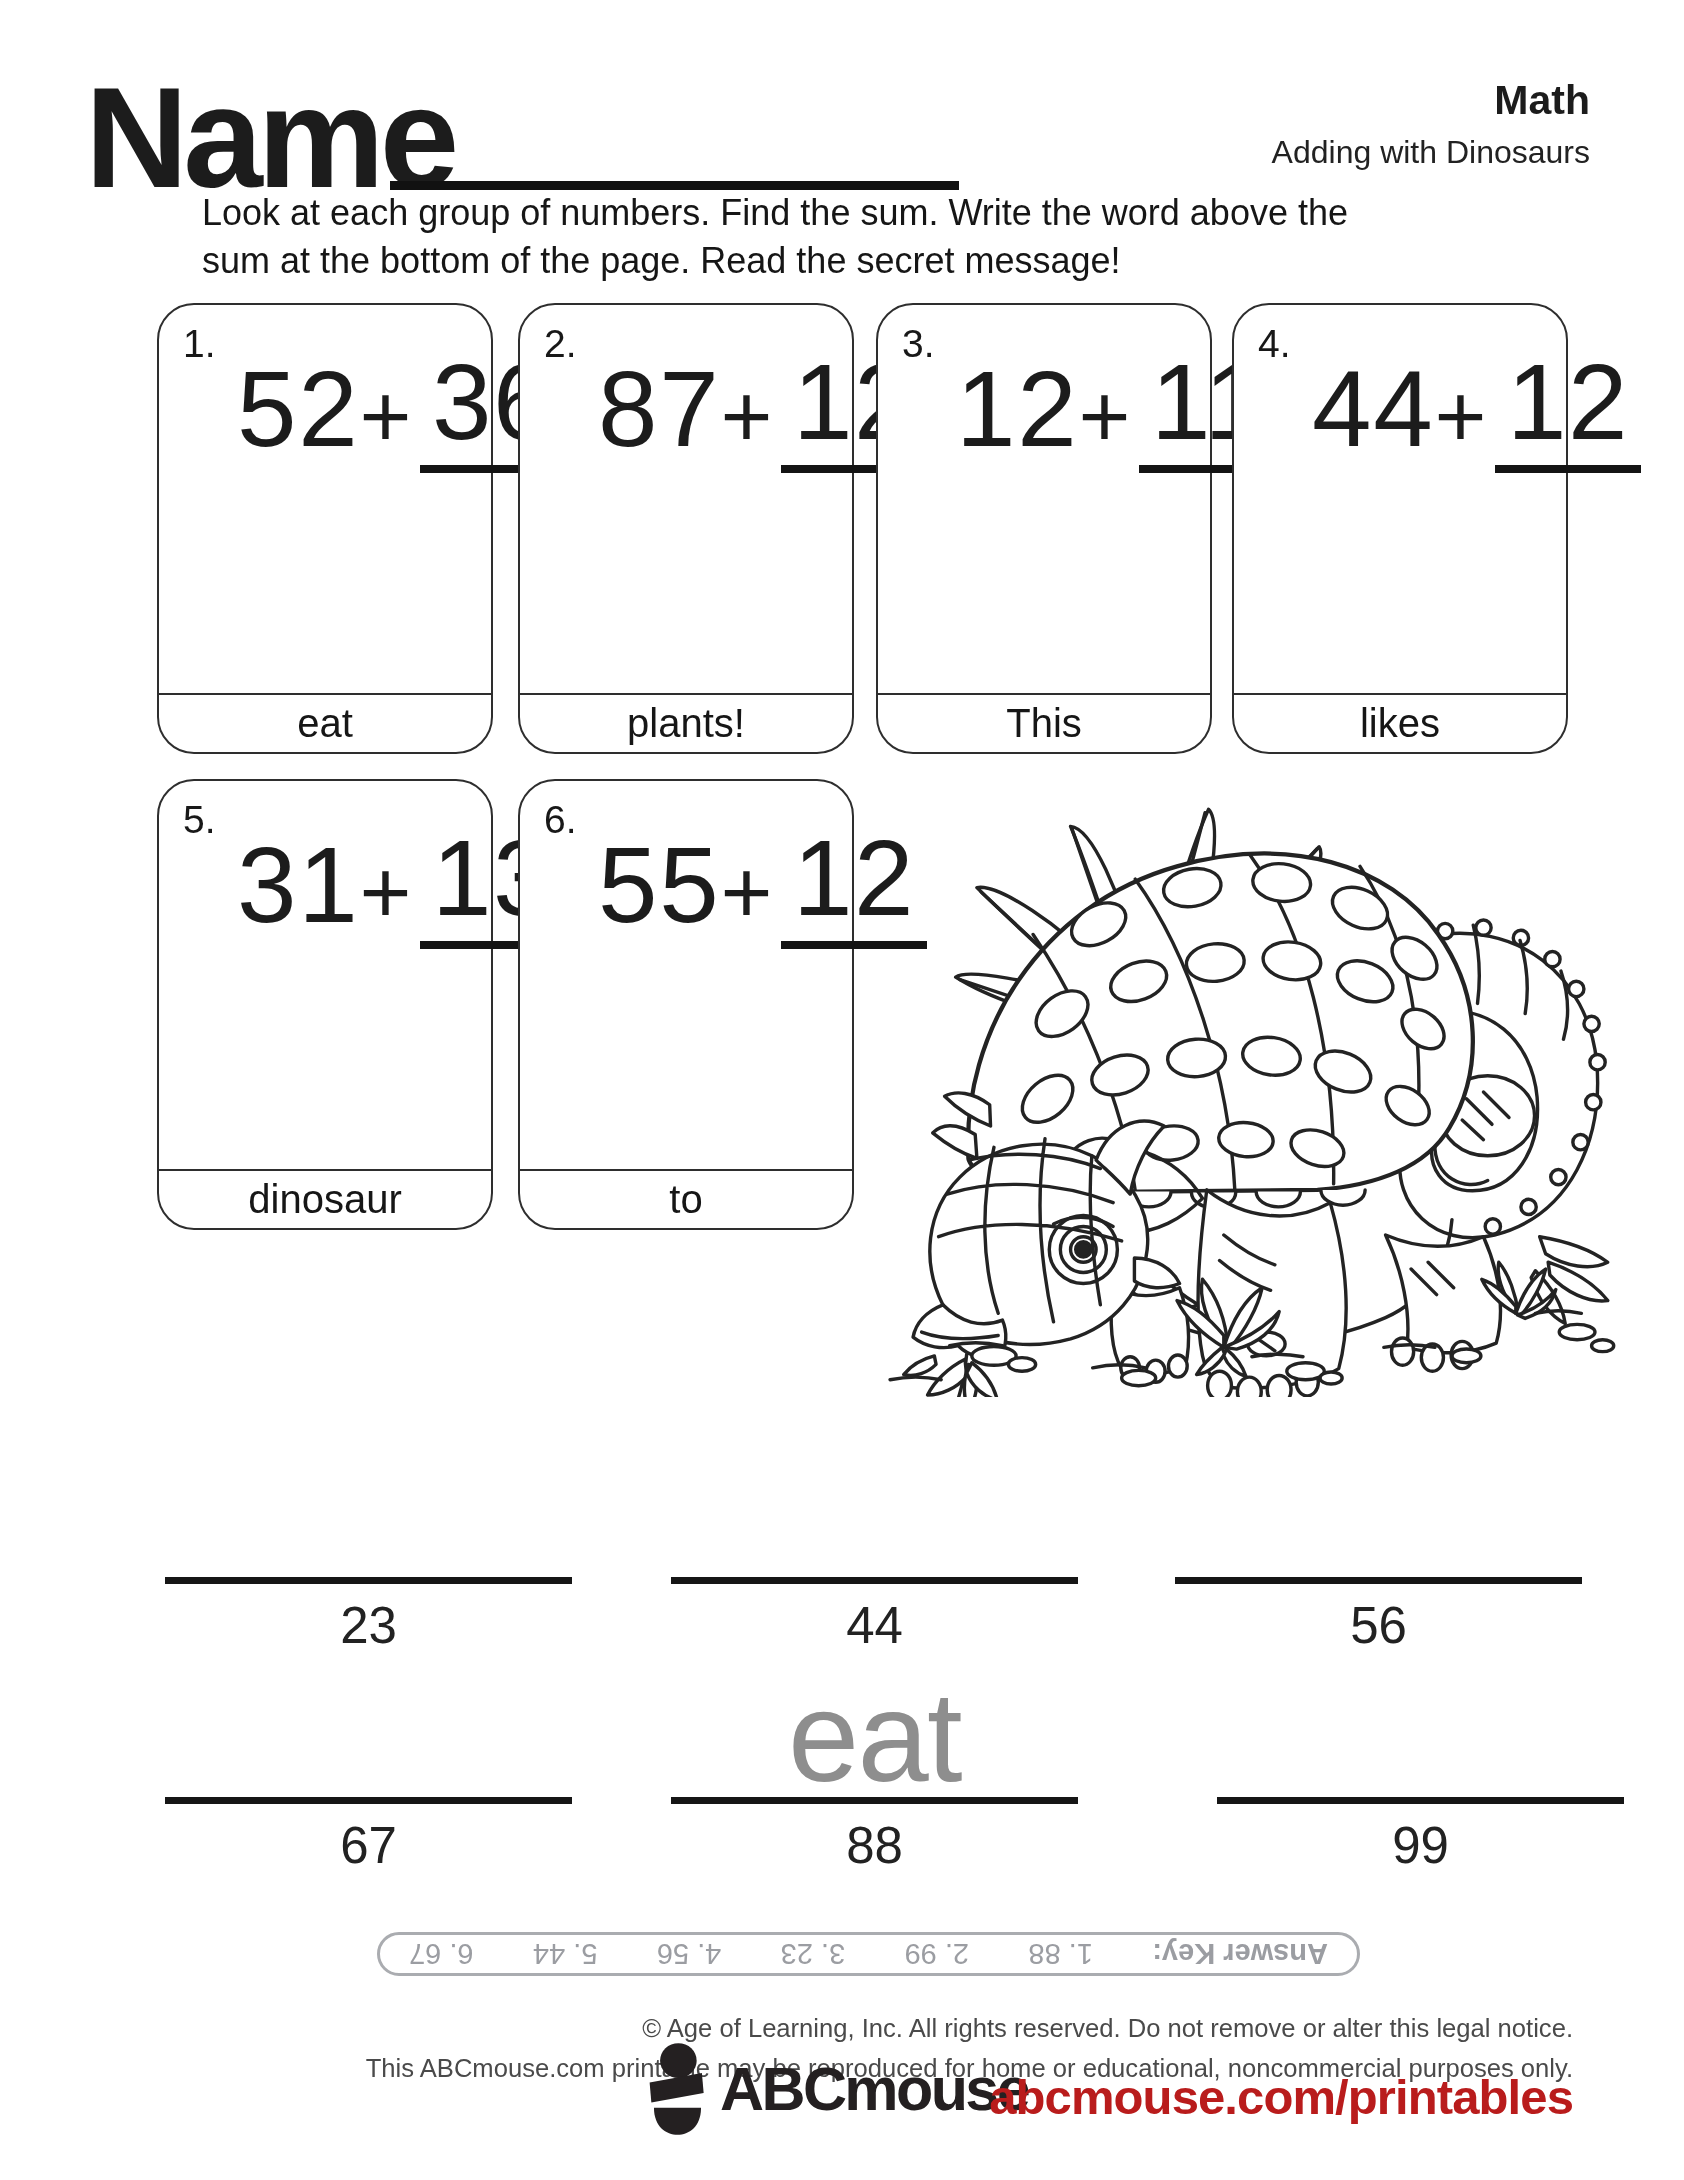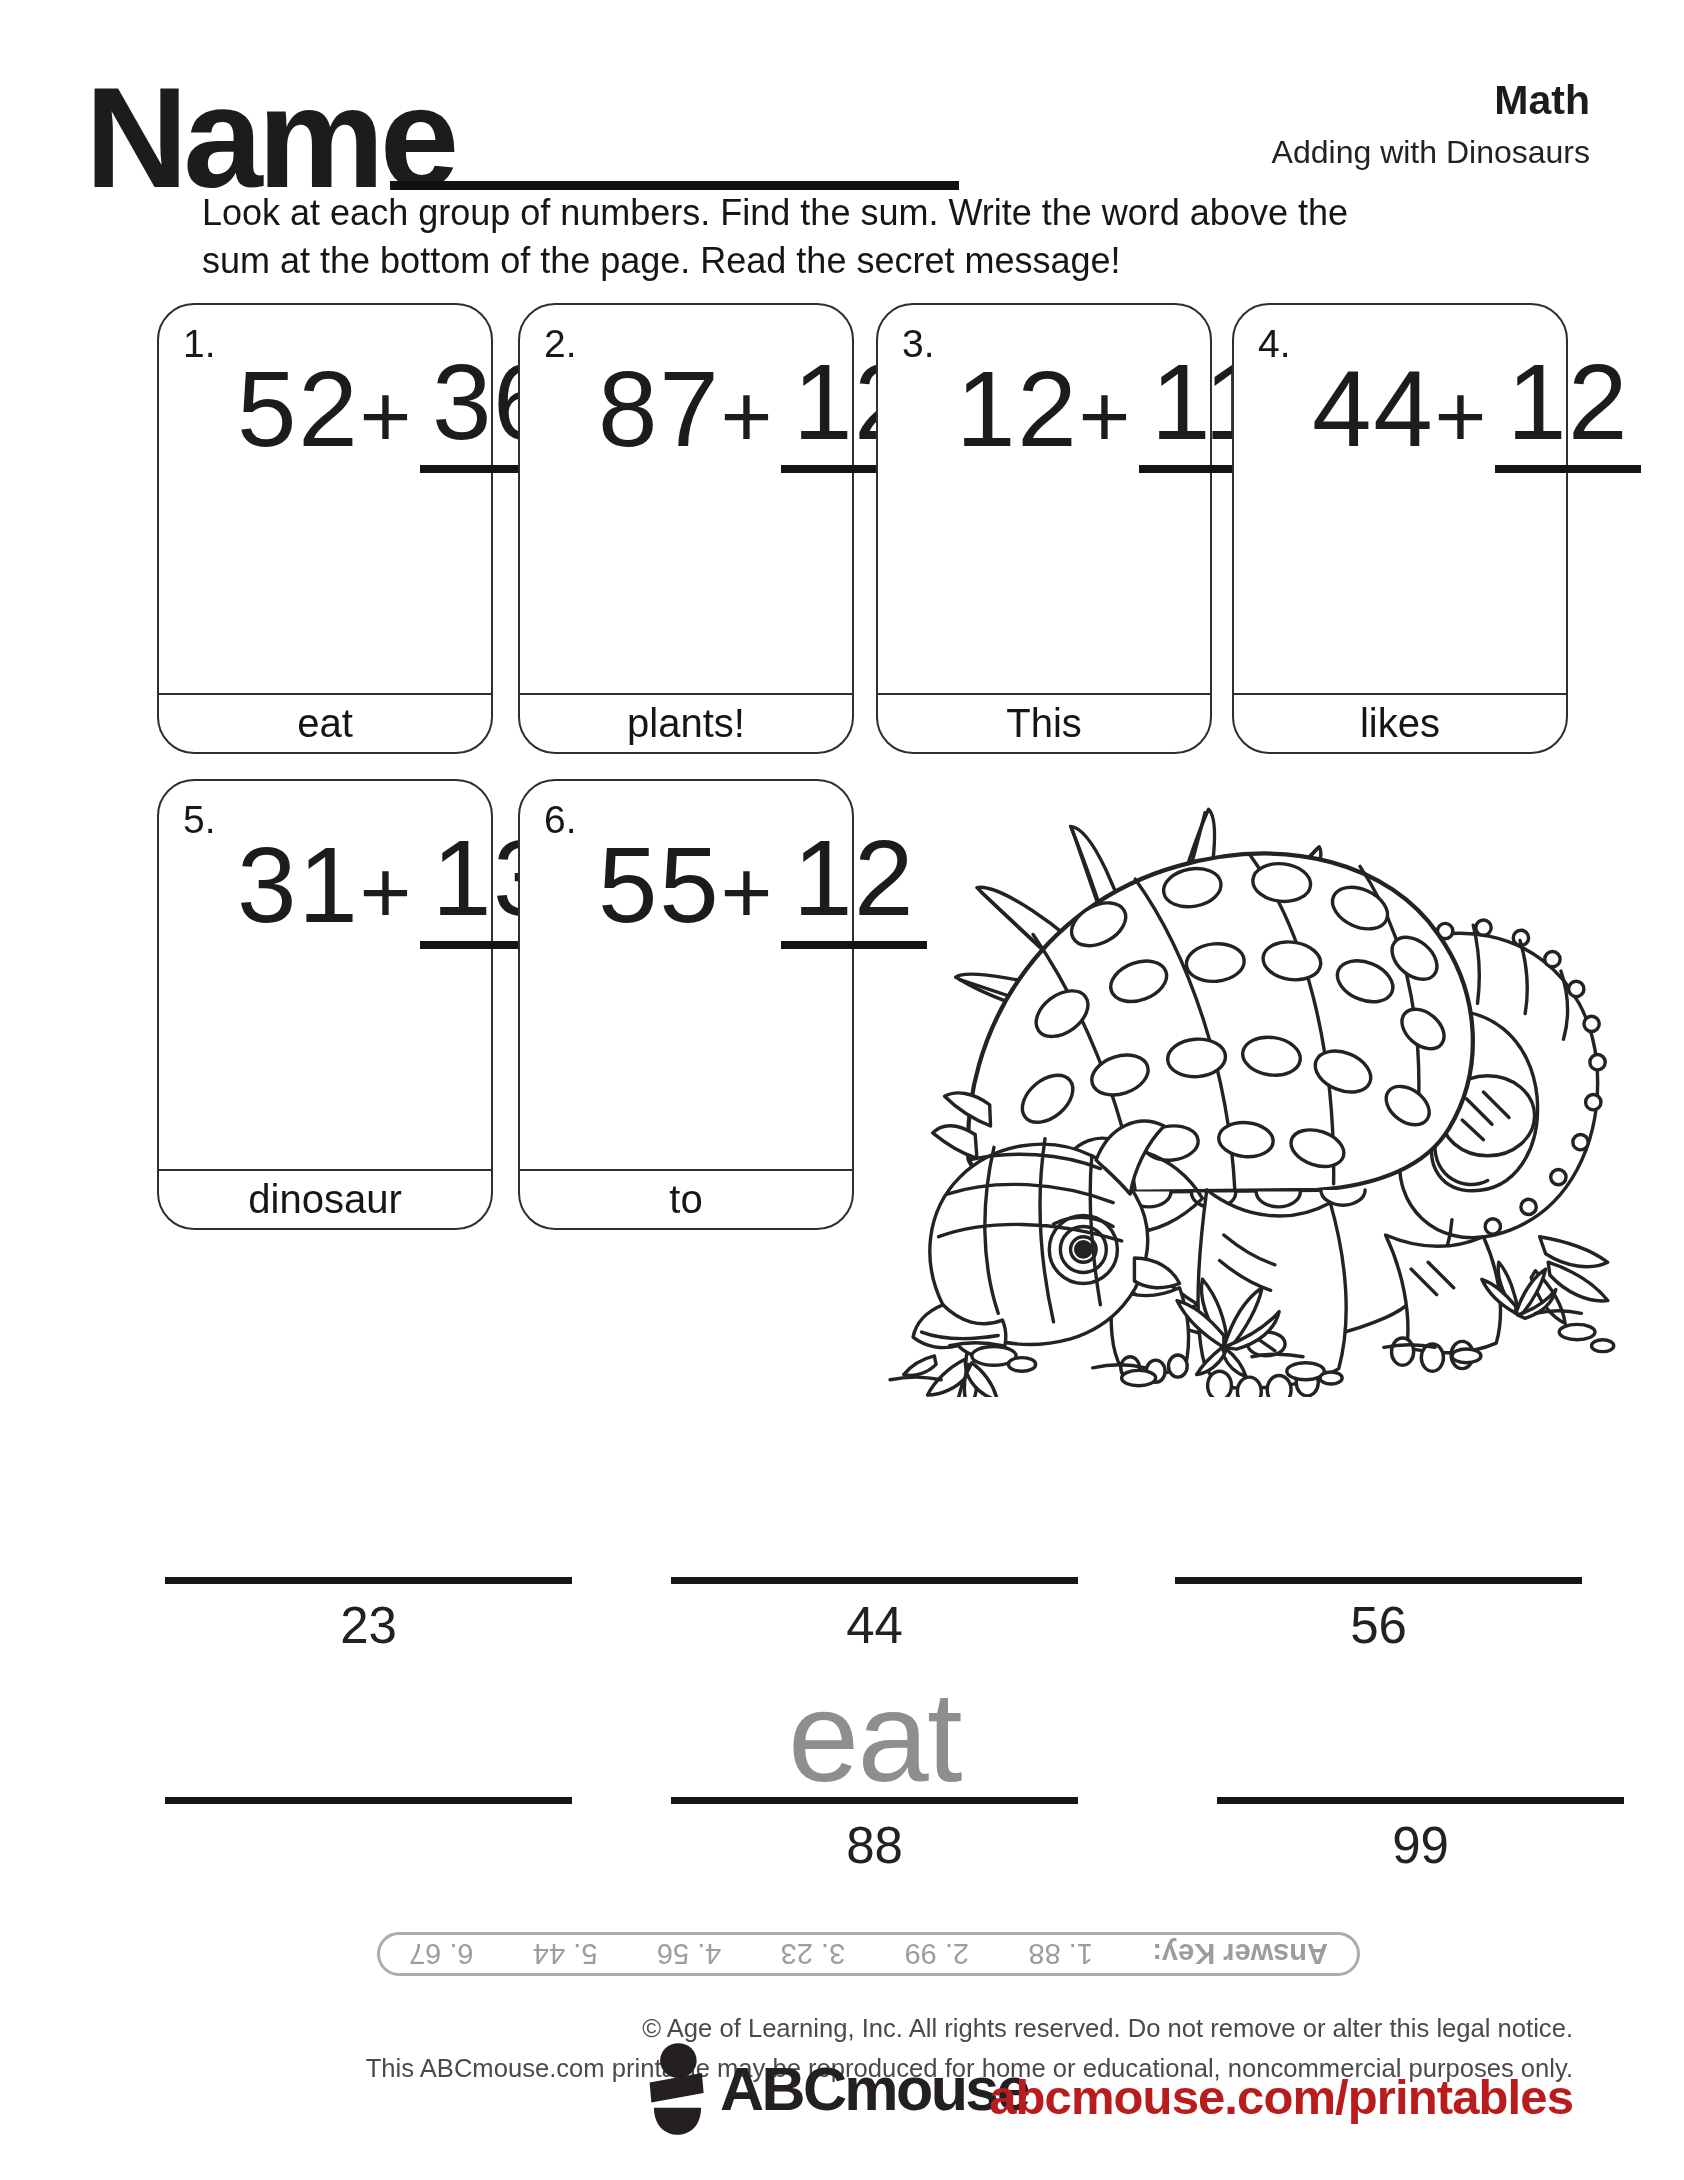--- a/index.html
+++ b/index.html
@@ -293,20 +293,21 @@
   </div>
   <div class="slot" style="left:1175px; top:1577px;">
     <div class="slot-line"></div>
     <div class="slot-sum">56</div>
   </div>
 
   <div id="example-word">eat</div>
 
   <div class="slot" style="left:165px; top:1797px;">
     <div class="slot-line"></div>
+    <div class="slot-sum">67</div>
   </div>
   <div class="slot" style="left:671px; top:1797px;">
     <div class="slot-line"></div>
     <div class="slot-sum">88</div>
   </div>
   <div class="slot" style="left:1217px; top:1797px;">
     <div class="slot-line"></div>
     <div class="slot-sum">99</div>
   </div>
 

